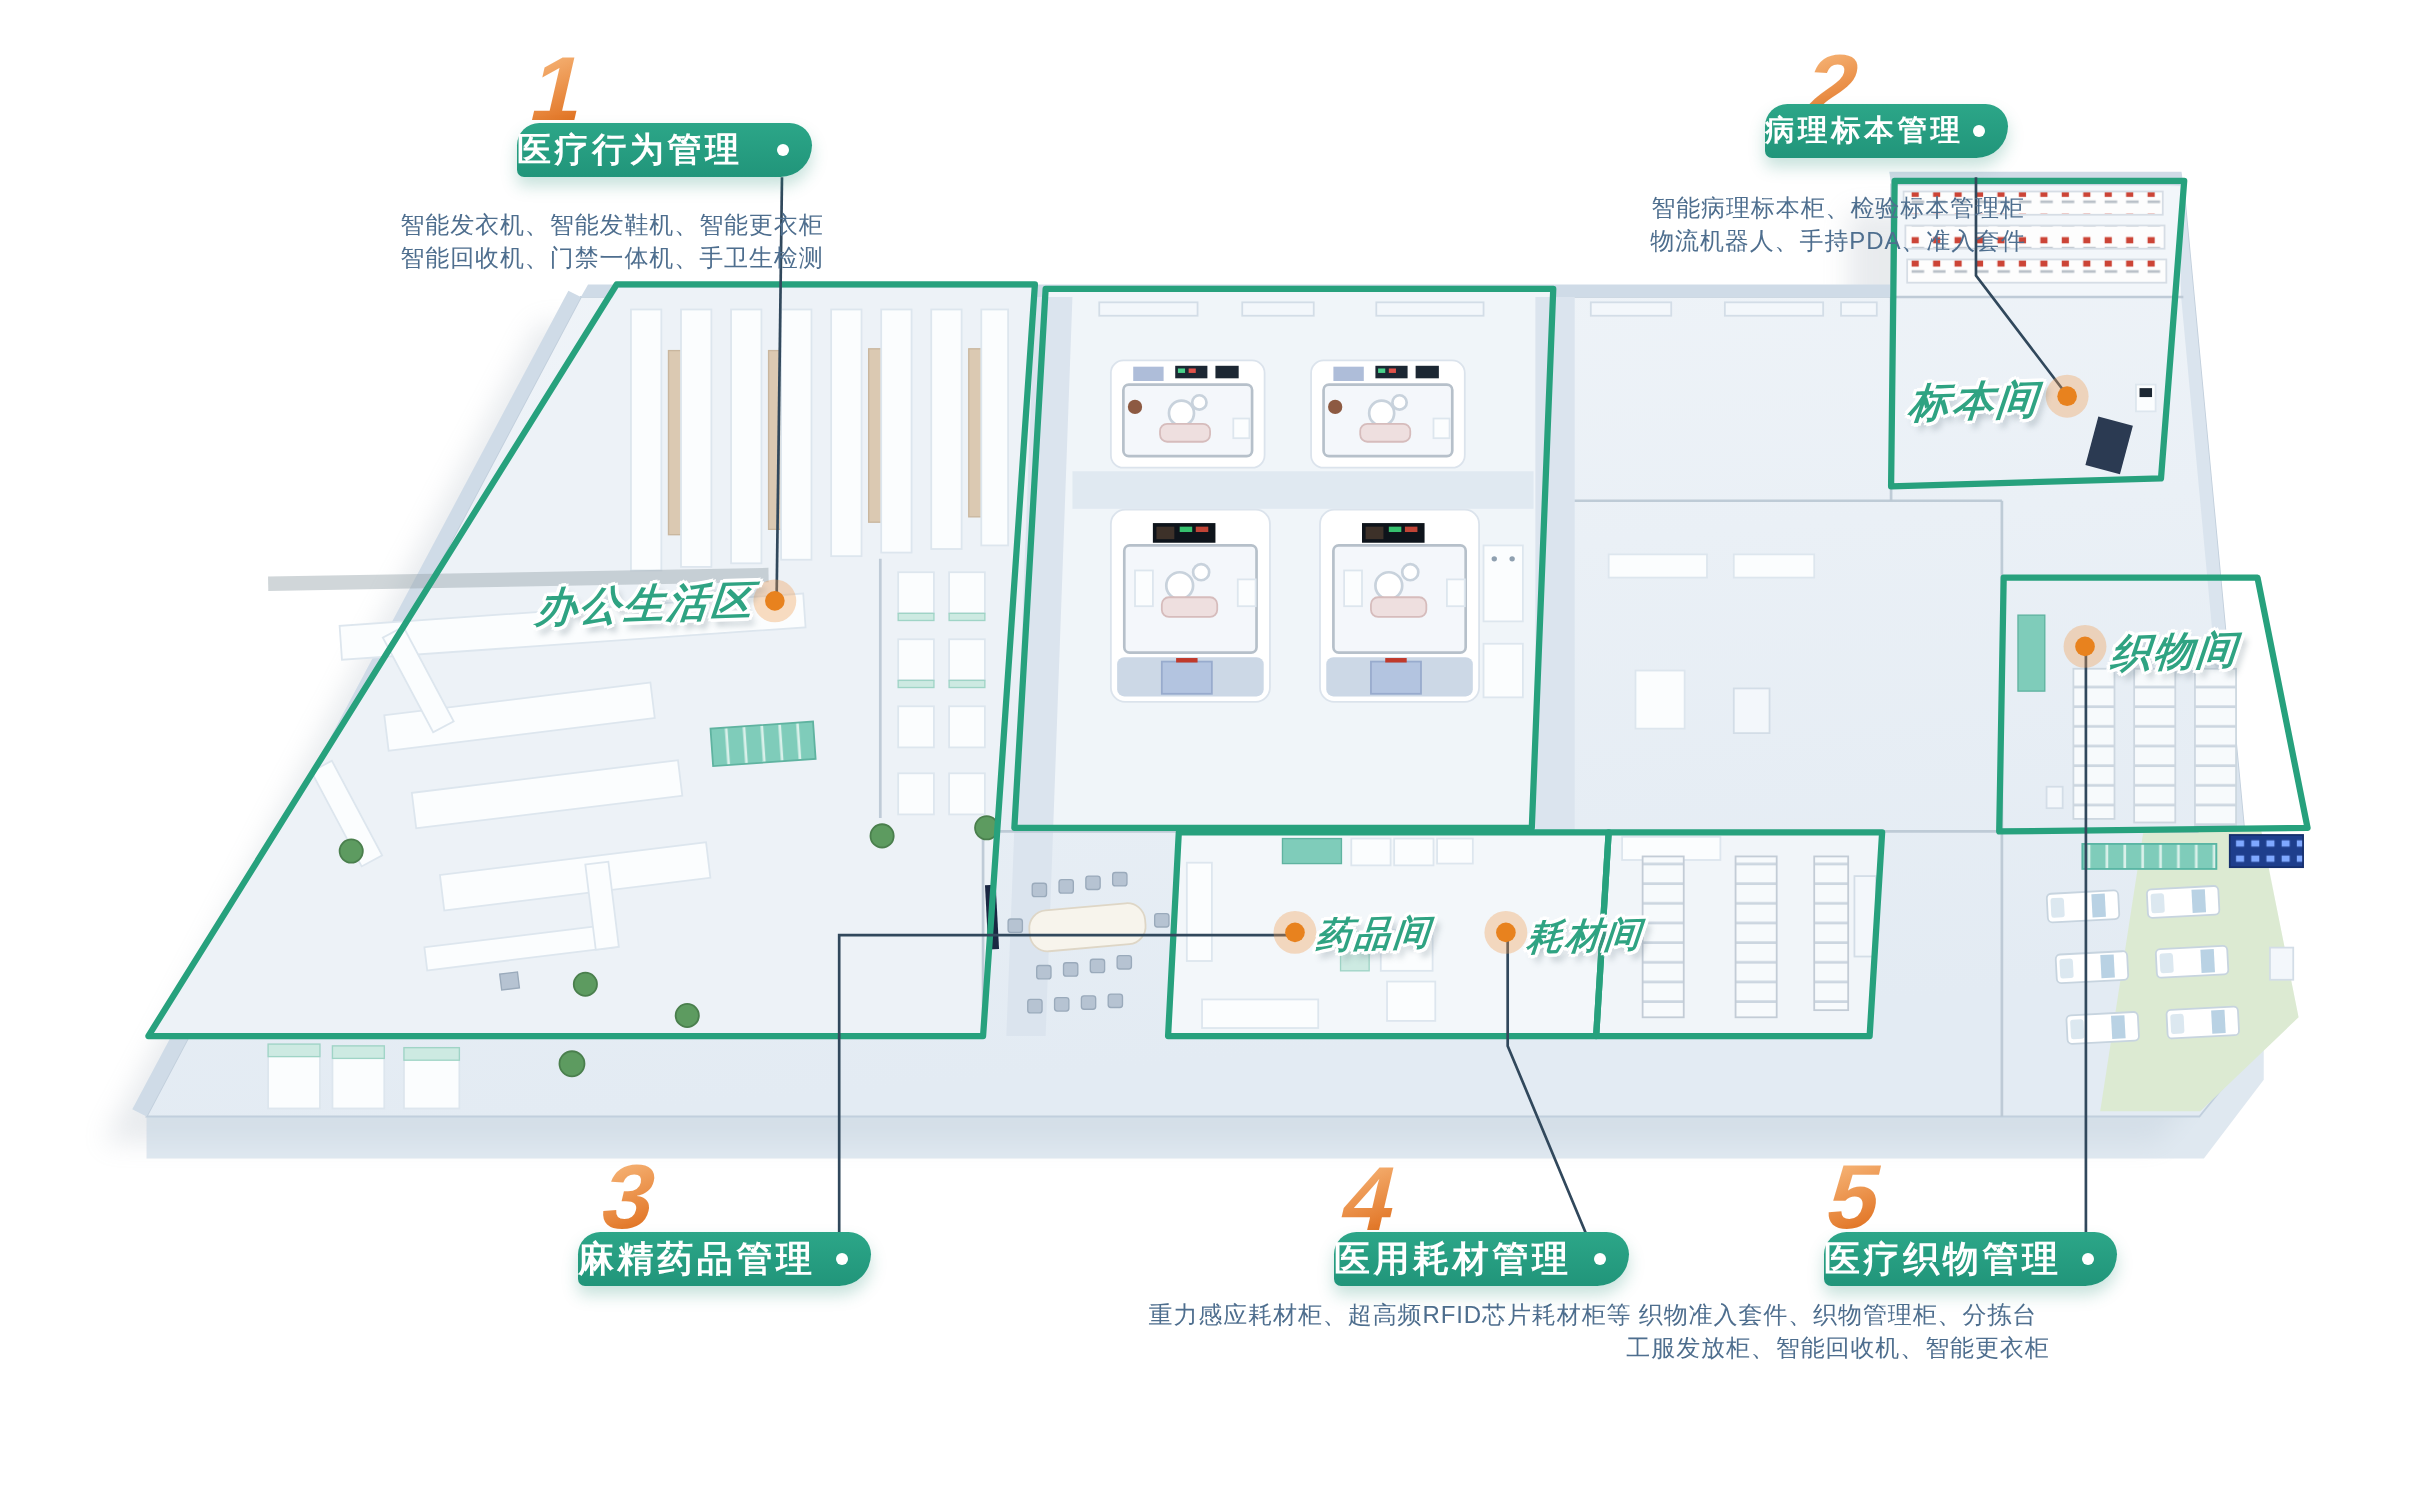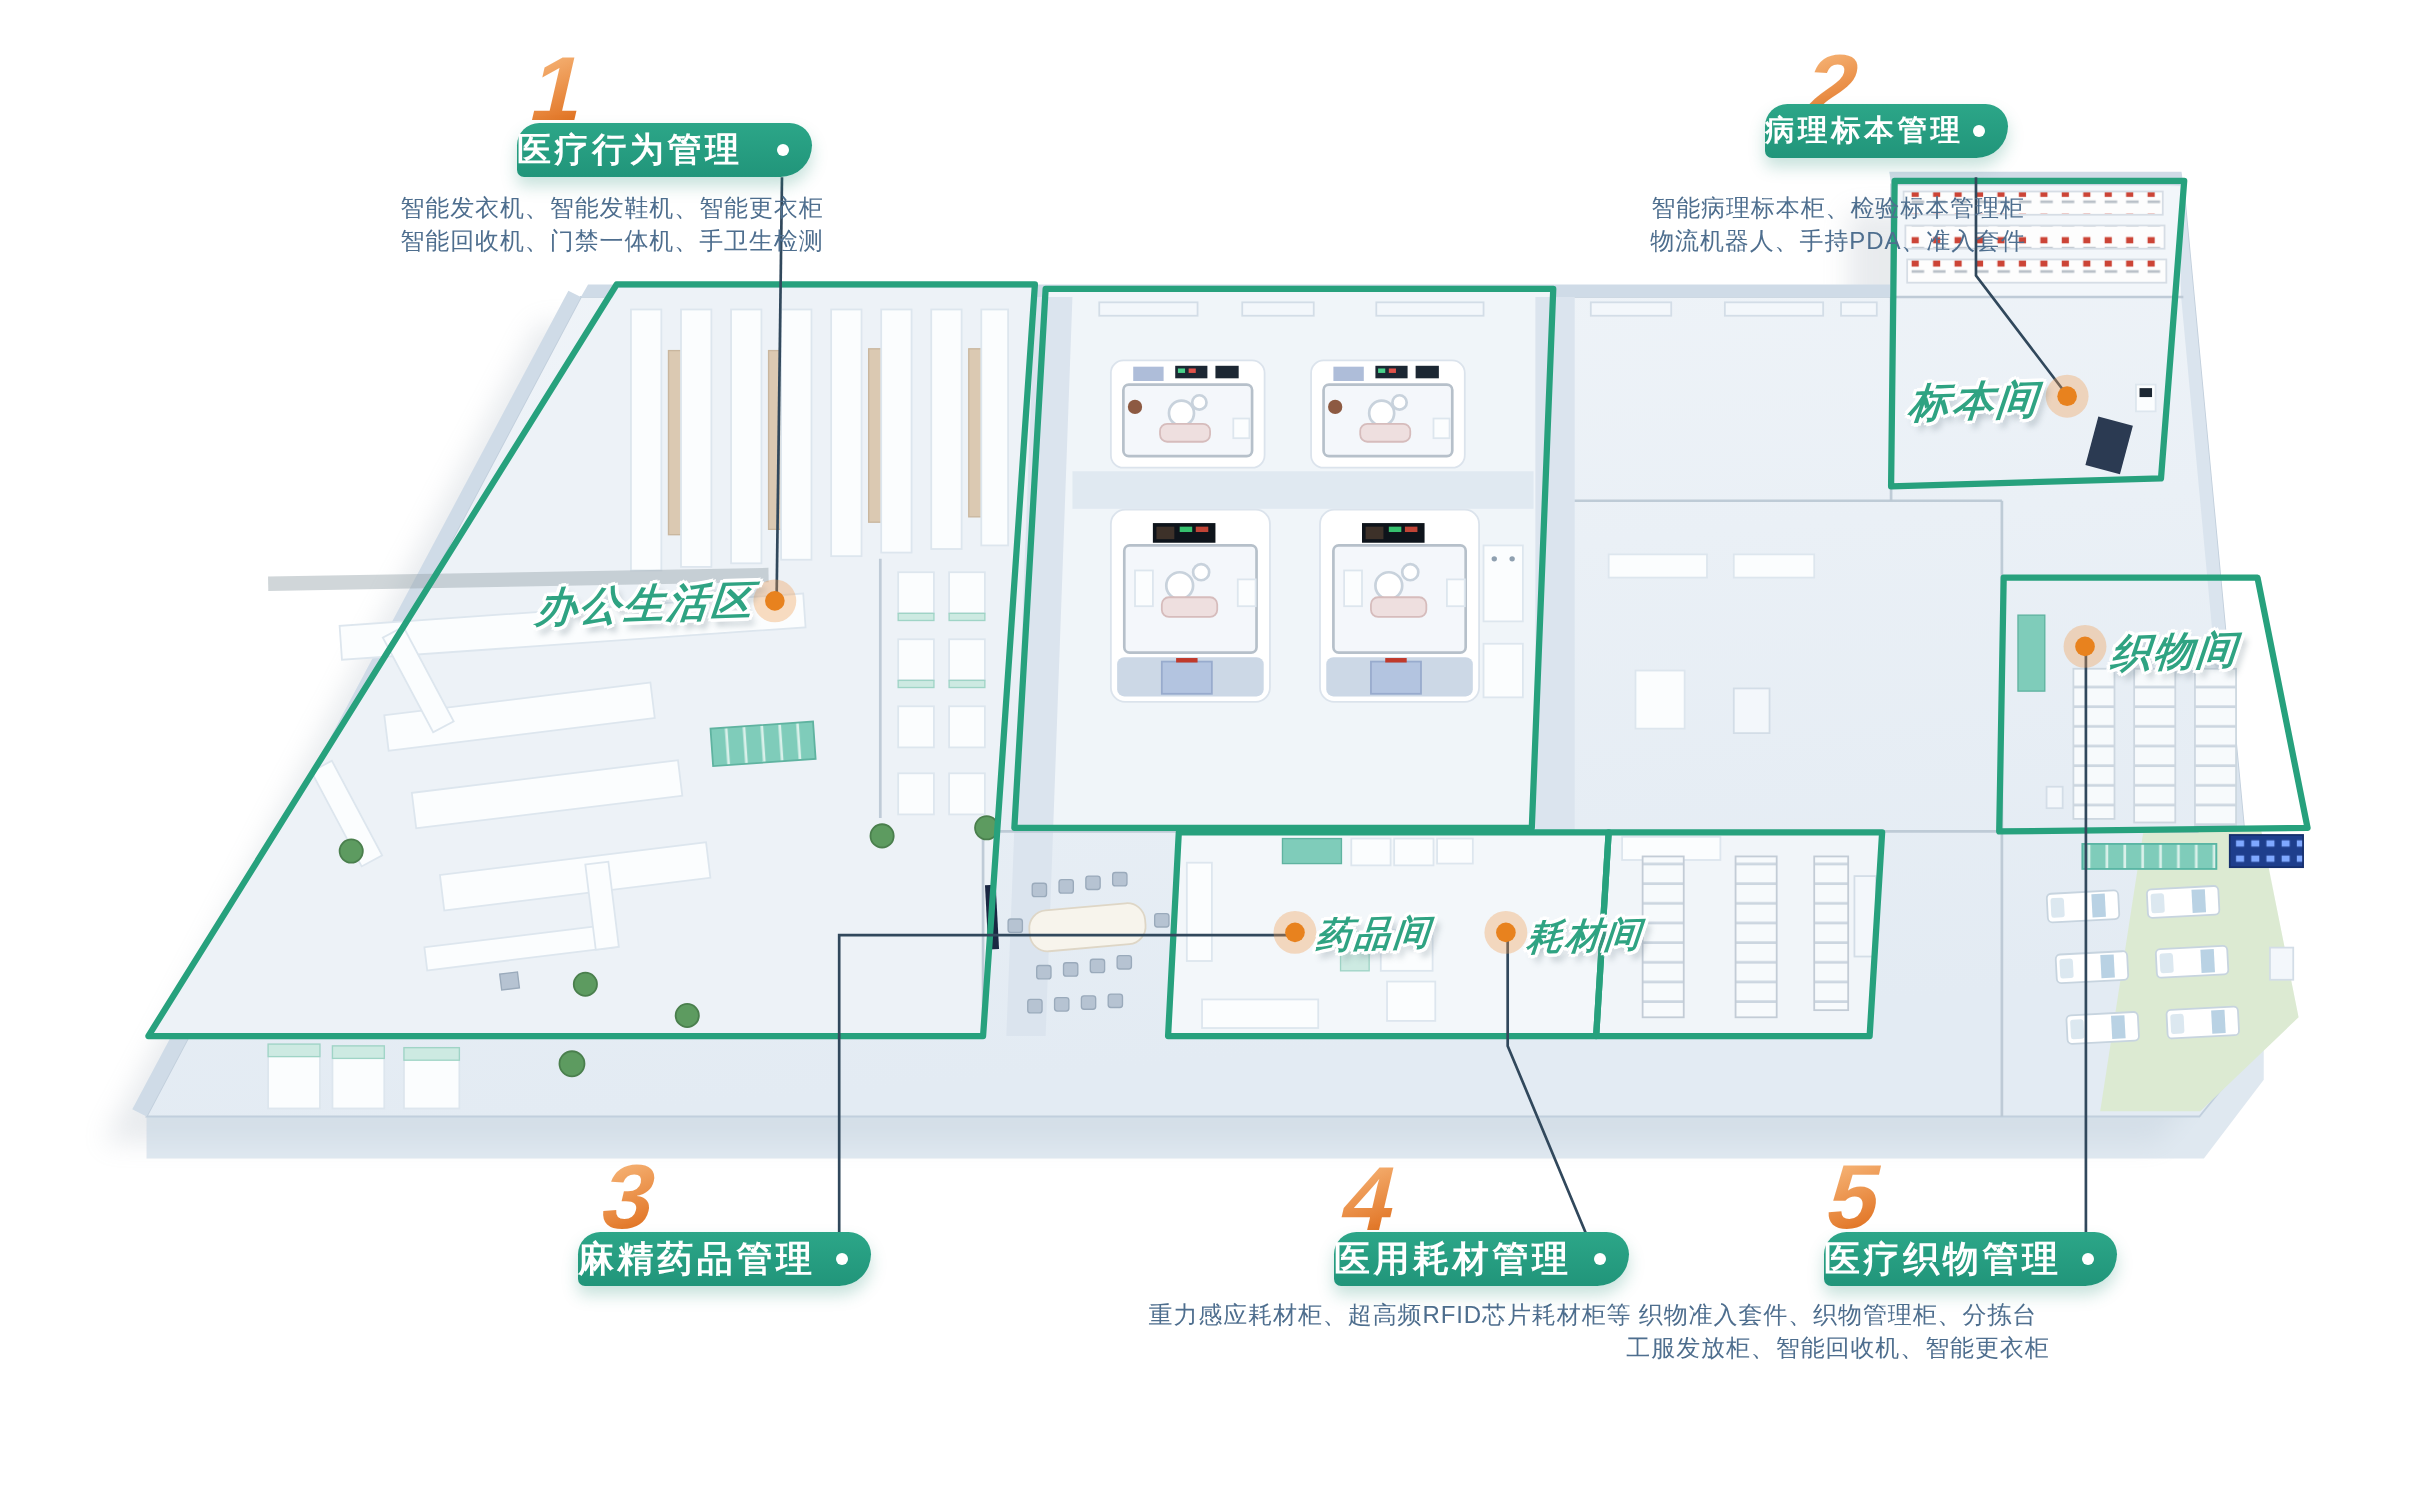--- a/index.html
+++ b/index.html
@@ -367,21 +367,21 @@
       </g>
     </g>
   </svg>
 
   <div>
     <div class="num" style="left:523px;top:43px;">1</div>
     <div class="pill" style="left:517px;top:123px;width:295px;font-size:34px;">
       <span>医疗行为管理</span>
       <span class="dot"></span>
     </div>
-    <div class="desc" style="left:299px;top:191px;width:626px;">
+    <div class="desc" style="left:299px;top:208px;width:626px;">
       <div>智能发衣机、智能发鞋机、智能更衣柜</div>
       <div>智能回收机、门禁一体机、手卫生检测</div>
     </div>
   </div>
 
   <div>
     <div class="num" style="left:1797px;top:41px;">2</div>
     <div class="pill" style="left:1765px;top:104px;width:243px;font-size:29.5px;">
       <span>病理标本管理</span>
       <span class="dot"></span>

